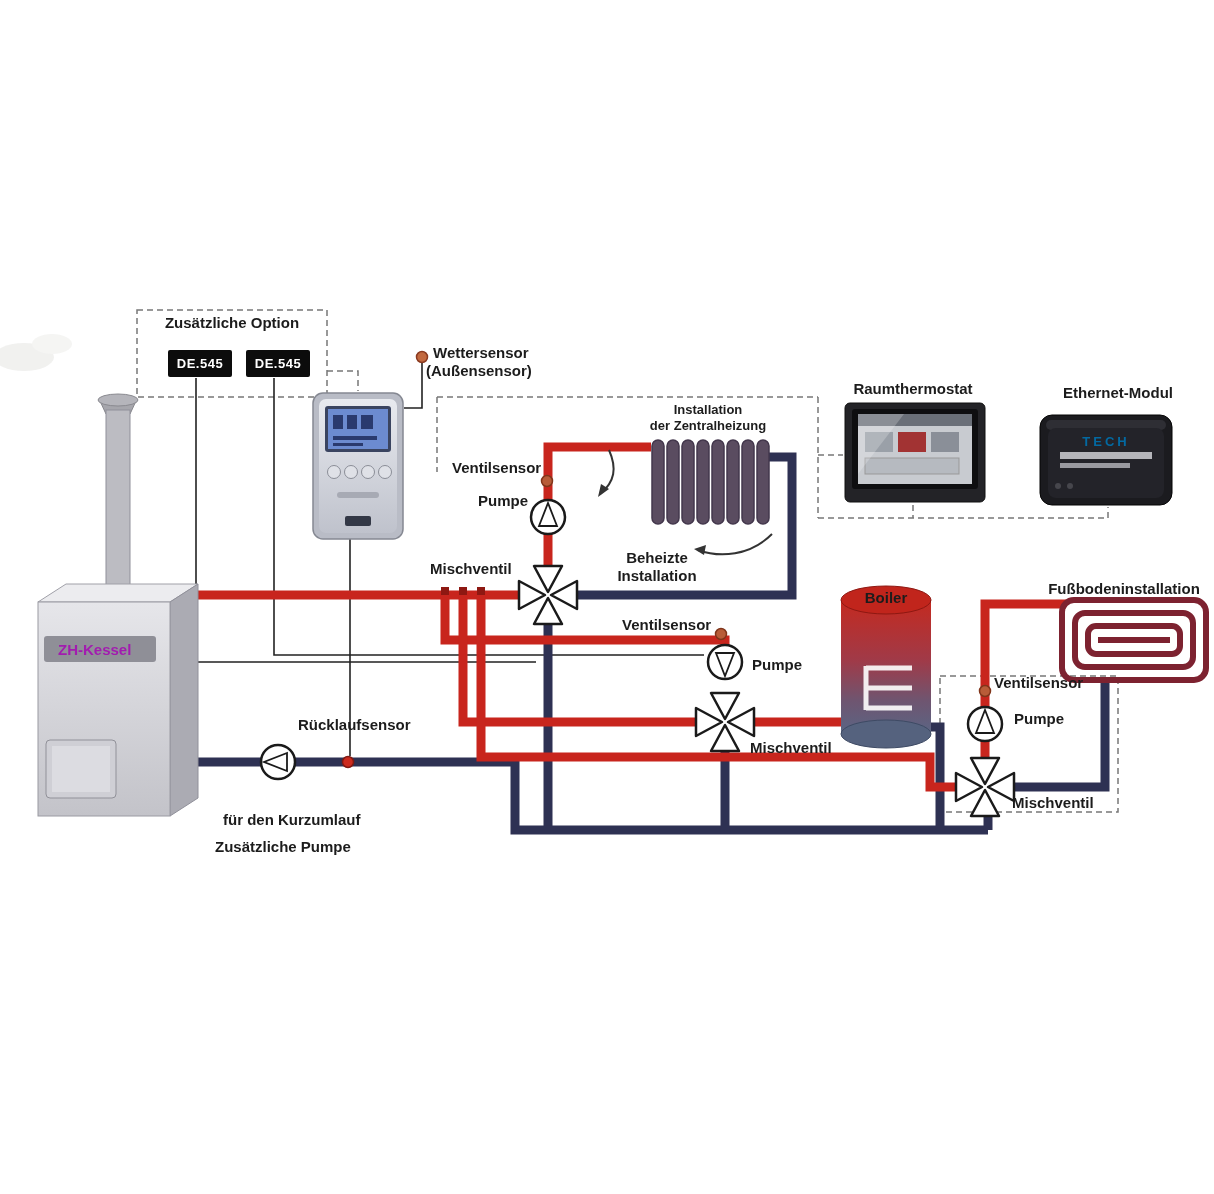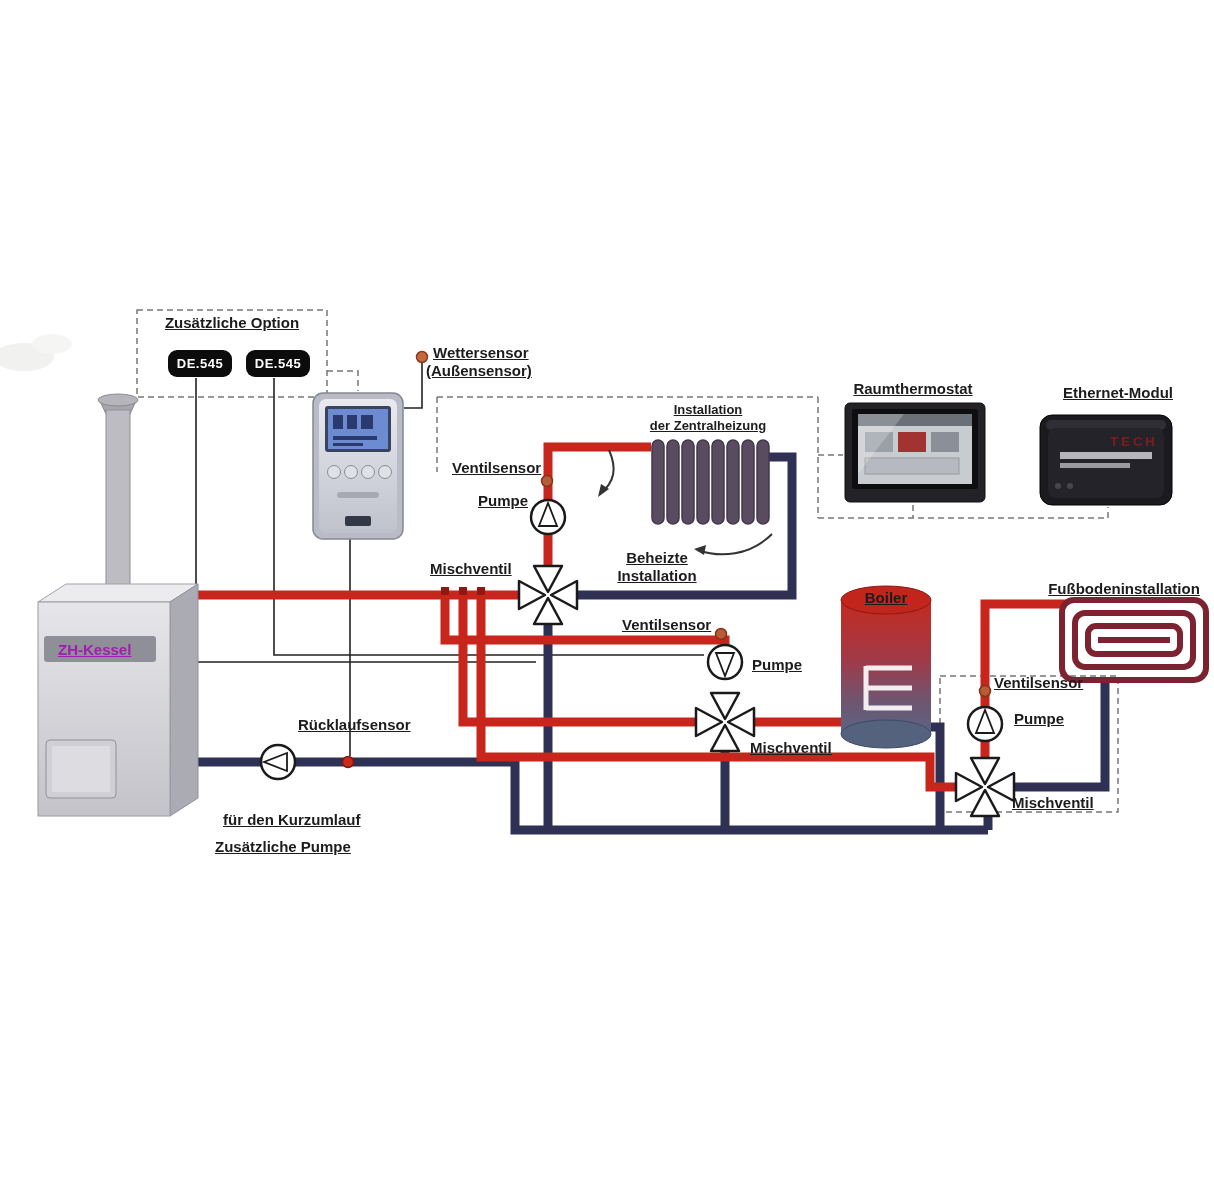--- a/index.html
+++ b/index.html
@@ -1,26 +1,26 @@
 <!DOCTYPE html>
 <html><head>
 <meta charset="utf-8">
 <style>
   html,body{margin:0;padding:0;background:#ffffff;}
   .stage{position:relative;width:1214px;height:1194px;background:#ffffff;overflow:hidden;
          font-family:"Liberation Sans",sans-serif;}
   svg{position:absolute;left:0;top:0;}
-  .lbl{position:absolute;font:700 15px/1.15 "Liberation Sans",sans-serif;color:#1c1c1c;white-space:nowrap;text-decoration:underline;}
+  .lbl{position:absolute;font:700 15px/1.15 "Liberation Sans",sans-serif;color:#1c1c1c;white-space:nowrap;}
   .sm{font-size:13px;}
   .ctr{transform:translateX(-50%);}
   .debox{position:absolute;width:64px;height:27px;background:#0c0c0c;color:#ffffff;
          font:700 13px "Liberation Sans",sans-serif;display:flex;align-items:center;
-         justify-content:center;border-radius:9px;letter-spacing:.5px;}
-  .tech{position:absolute;transform:translateX(-50%);color:#7f1d1d;
-        font:700 13px "Liberation Sans",sans-serif;letter-spacing:3px;margin-left:28px;}
+         justify-content:center;border-radius:2px;letter-spacing:.5px;}
+  .tech{position:absolute;transform:translateX(-50%);color:#0369a1;
+        font:700 13px "Liberation Sans",sans-serif;letter-spacing:3px;}
 </style>
 </head>
 <body>
 
 <div class="stage">
 
 <svg width="1214" height="1194" viewBox="0 0 1214 1194">
   <defs>
     <linearGradient id="gradKessel" x1="0" y1="0" x2="0" y2="1">
       <stop offset="0" stop-color="#e6e6ea"></stop>

